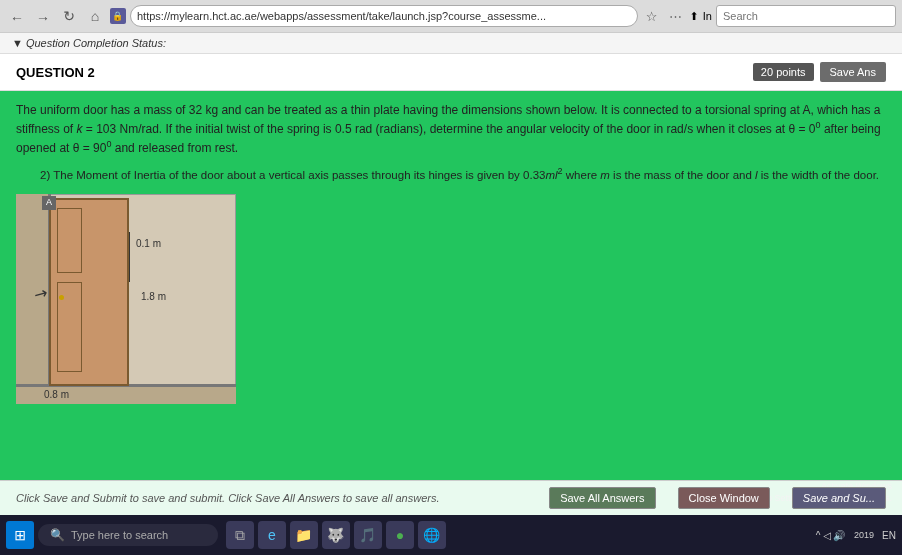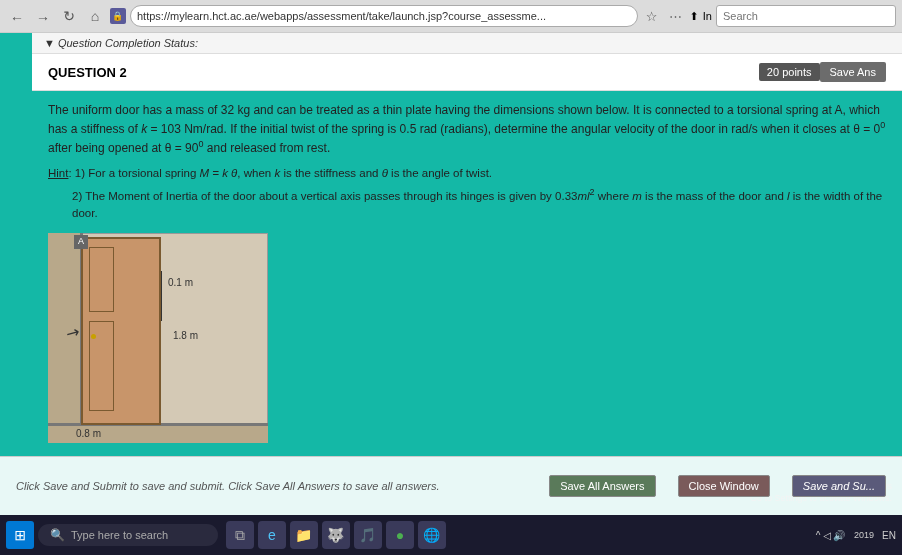--- a/index.html
+++ b/index.html
@@ -59,25 +59,24 @@
       display: flex; gap: 4px; align-items: center;
     }
     .toolbar-icon {
       width: 20px; height: 20px;
       display: flex; align-items: center; justify-content: center;
       font-size: 13px; color: #555; cursor: pointer;
     }
 
     
     .page-content {
-      background: #14b8a6;
+      background: #22c55e;
       height: calc(555px - 32px - 40px);
       overflow-y: auto;
       position: relative;
-      padding-left: 32px;
     }
 
     
     .completion-bar {
       background: #f5f5f5;
       border-bottom: 1px solid #ddd;
       padding: 4px 12px;
       font-size: 11px;
       color: #333;
       font-style: italic;
@@ -90,21 +89,21 @@
       align-items: center;
       padding: 8px 16px;
       border-bottom: 1px solid #ddd;
       background: white;
     }
     .question-title {
       font-weight: bold;
       font-size: 13px;
     }
     .points-save {
-      display: flex; align-items: center; 
+      display: flex; align-items: center; gap: 6px;
     }
     .points-badge {
       background: #555;
       color: white;
       padding: 3px 8px;
       font-size: 11px;
       border-radius: 2px;
     }
     .save-ans-btn {
       background: #6c6c6c;
@@ -137,21 +136,21 @@
     
     .bottom-bar {
       position: fixed;
       bottom: 40px;
       left: 0; right: 0;
       background: rgba(255,255,255,0.9);
       border-top: 1px solid #ccc;
       display: flex;
       justify-content: space-between;
       align-items: center;
-      padding: 18px 16px;
+      padding: 6px 16px;
       font-size: 11px;
       color: #555;
       font-style: italic;
       margin-top: 8px;
     }
     .bottom-buttons {
       display: flex; gap: 22px;
     }
     .bottom-btn {
       padding: 4px 10px;
@@ -263,23 +262,20 @@
     <div class="points-save">
       <span class="points-badge">20 points</span>
       <button class="save-ans-btn">Save Ans</button>
     </div>
   </div>
 
   <div class="question-body">
     <p class="question-text">
       The uniform door has a mass of 32 kg and can be treated as a thin plate having the dimensions shown below. It is connected to a torsional spring at A, which has a stiffness of <span class="math-formula">k</span> = 103 Nm/rad. If the initial twist of the spring is 0.5 rad (radians), determine the angular velocity of the door in rad/s when it closes at θ = 0<span class="superscript">0</span> after being opened at θ = 90<span class="superscript">0</span> and released from rest.
     </p>
-    <p class="hint-text">
-      <span class="underline">Hint</span>: 1) For a torsional spring <span class="math-formula">M = k θ</span>,  when <span class="math-formula">k</span> is the stiffness and <span class="math-formula">θ</span> is the angle of twist.
-    </p>
     <p class="hint-text" style="margin-left:24px;">
       2) The Moment of Inertia of the door about a vertical axis passes through its hinges is given by  0.33<span class="math-formula">ml</span><span class="superscript">2</span> where <span class="math-formula">m</span> is the mass of the door and <span class="math-formula">l</span> is the width of the door.
     </p>
 
     <div style="position:relative; width:220px; height:230px; margin:10px 0;">
 
       <div style="position:absolute;left:0;top:0;width:220px;height:210px;background:#d4c9b5;border:1px solid #999;"></div>
 
       <div style="position:absolute;left:0;top:0;width:35px;height:210px;background:#b8a88a;border-right:3px solid #777;"></div>
 

